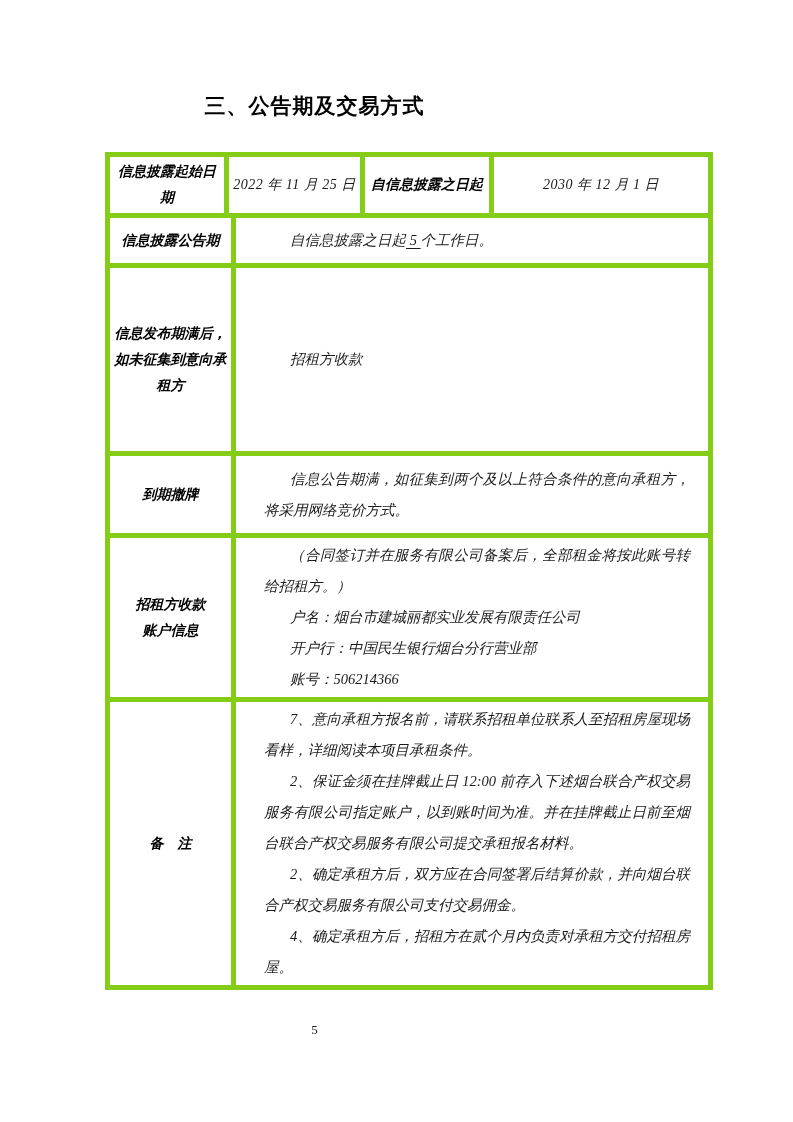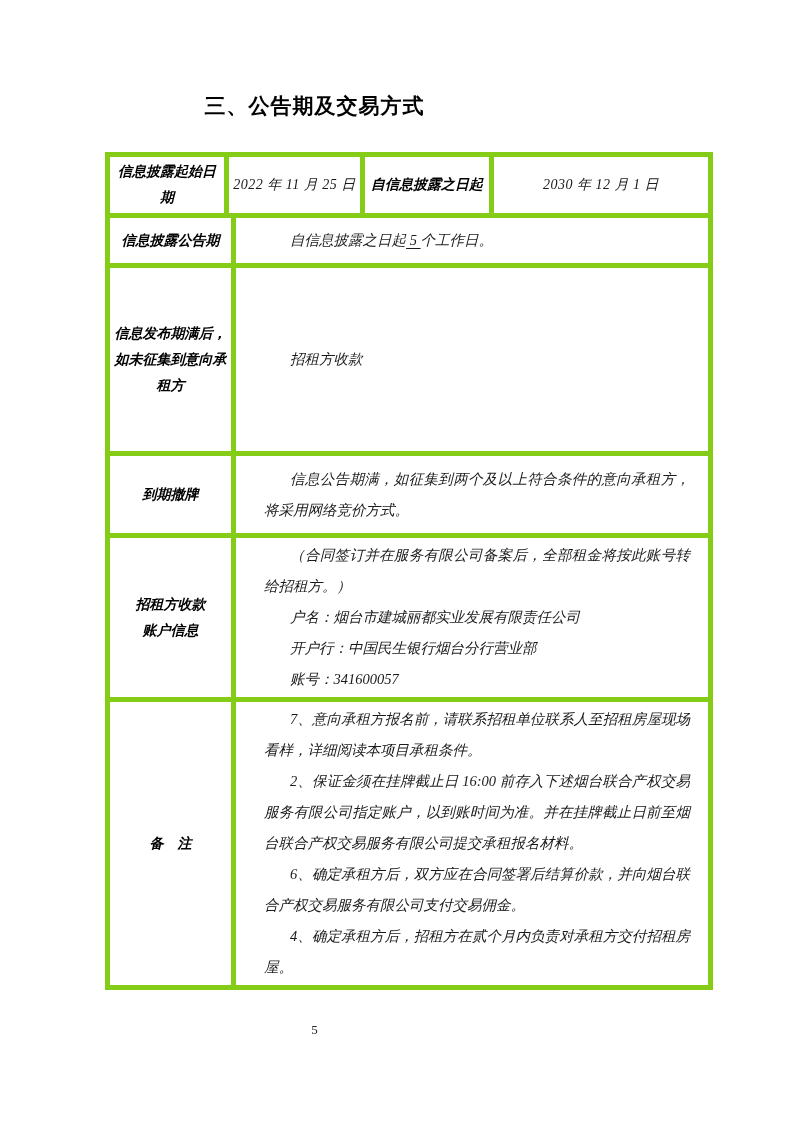--- a/index.html
+++ b/index.html
@@ -91,30 +91,30 @@
       </td>
     </tr>
 
     <tr style="height:155px">
       <th class="lbl multiline" colspan="2">招租方收款
 账户信息</th>
       <td class="val" colspan="3">
         <p>（合同签订并在服务有限公司备案后，全部租金将按此账号转给招租方。）</p>
         <p>户名：烟台市建城丽都实业发展有限责任公司</p>
         <p>开户行：中国民生银行烟台分行营业部</p>
-        <p>账号：341600057</p>
+        <p>账号：506214366</p>
       </td>
     </tr>
 
     <tr style="height:278px">
       <th class="lbl" colspan="2">备　注</th>
       <td class="val" colspan="3">
         <p>7、意向承租方报名前，请联系招租单位联系人至招租房屋现场看样，详细阅读本项目承租条件。</p>
-        <p>2、保证金须在挂牌截止日 16:00 前存入下述烟台联合产权交易服务有限公司指定账户，以到账时间为准。并在挂牌截止日前至烟台联合产权交易服务有限公司提交承租报名材料。</p>
-        <p>6、确定承租方后，双方应在合同签署后结算价款，并向烟台联合产权交易服务有限公司支付交易佣金。</p>
+        <p>2、保证金须在挂牌截止日 12:00 前存入下述烟台联合产权交易服务有限公司指定账户，以到账时间为准。并在挂牌截止日前至烟台联合产权交易服务有限公司提交承租报名材料。</p>
+        <p>2、确定承租方后，双方应在合同签署后结算价款，并向烟台联合产权交易服务有限公司支付交易佣金。</p>
         <p>4、确定承租方后，招租方在贰个月内负责对承租方交付招租房屋。</p>
       </td>
     </tr>
   </tbody>
     </table>
 
   <div class="page-number">5</div>
 
 </div>
 

